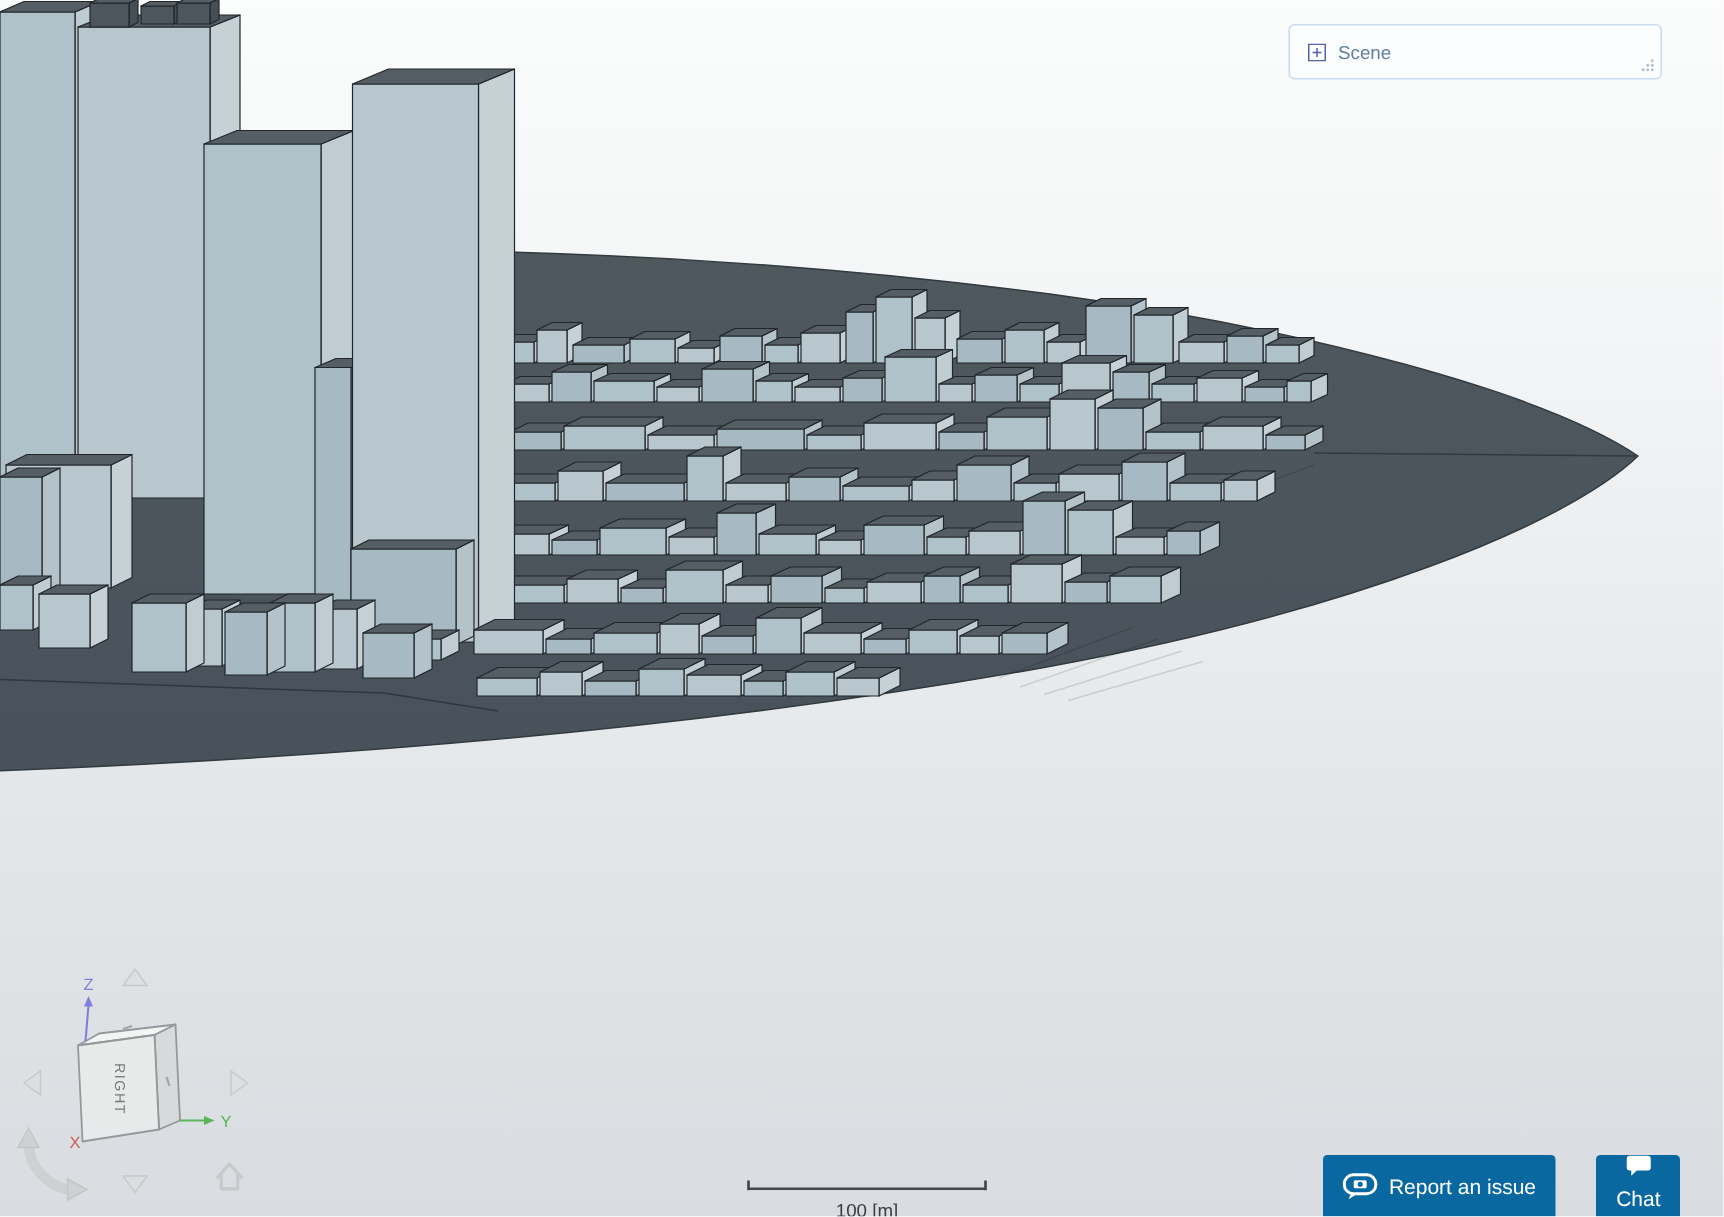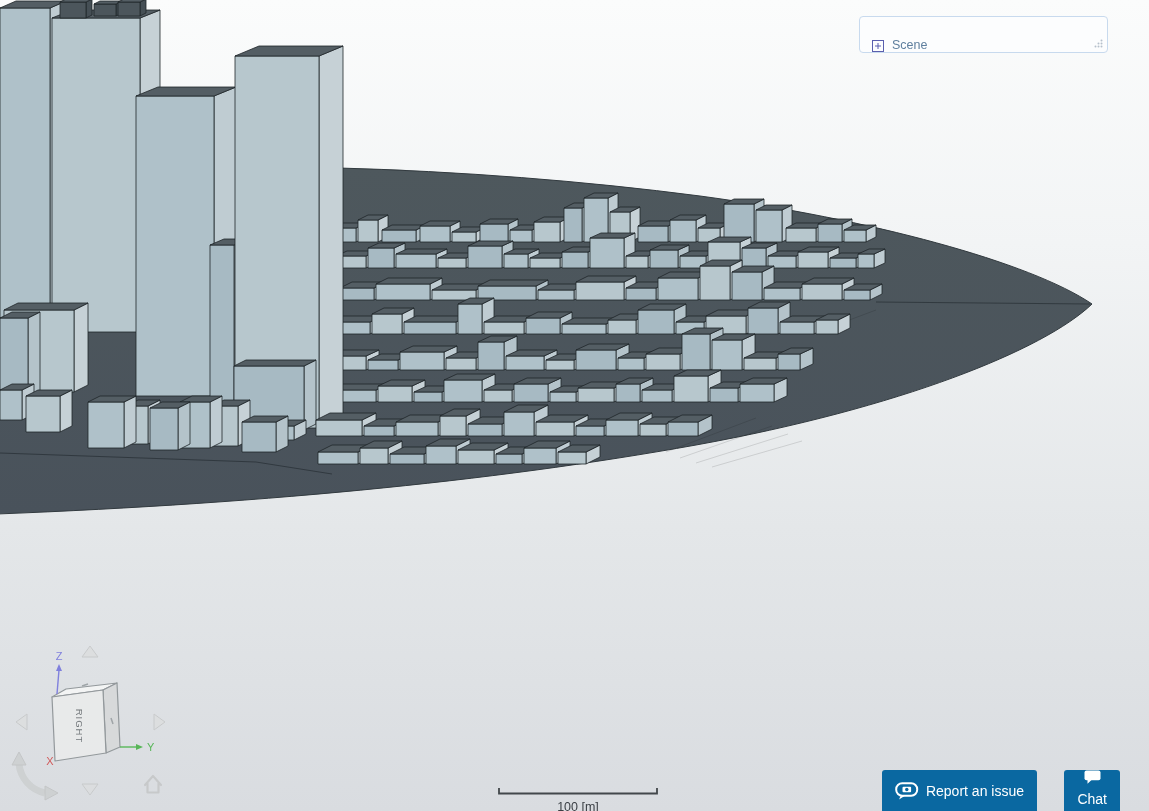--- a/index.html
+++ b/index.html
@@ -4,21 +4,21 @@
 <style>
   html,body{margin:0;padding:0;}
   .stage{
     position:relative;width:1149px;height:811px;overflow:hidden;
     font-family:"Liberation Sans",sans-serif;
     background:linear-gradient(180deg,#fbfcfc 0%,#f2f4f5 30%,#e4e7e9 65%,#d9dce0 100%);
   }
   #viewport{position:absolute;left:0;top:0;width:1149px;height:811px;cursor:default;}
   .scene-panel{
     position:absolute;top:16px;right:41px;width:249px;height:37px;box-sizing:border-box;
-    display:flex;align-items:flex-end;gap:8px;padding:0 12px;
+    display:flex;align-items:center;gap:8px;padding:0 12px;
     background:#fcfdfe;border:1px solid #c8daee;border-radius:4px;
   }
   .scene-panel .label{font-size:12.5px;color:#60809f;}
   .scene-panel .grip{position:absolute;right:4px;bottom:4px;line-height:0;}
   .navcube{position:absolute;left:8px;top:638px;width:165px;height:165px;opacity:.92;}
   .scalebar{position:absolute;left:498px;top:781px;width:160px;text-align:center;}
   .scalebar .sb-label{font-size:12.5px;color:#3a3f44;margin-top:1px;}
   .footer-btn{
     position:absolute;bottom:0;height:41px;border:none;cursor:pointer;
     display:flex;align-items:center;gap:7px;padding:0 13px;

